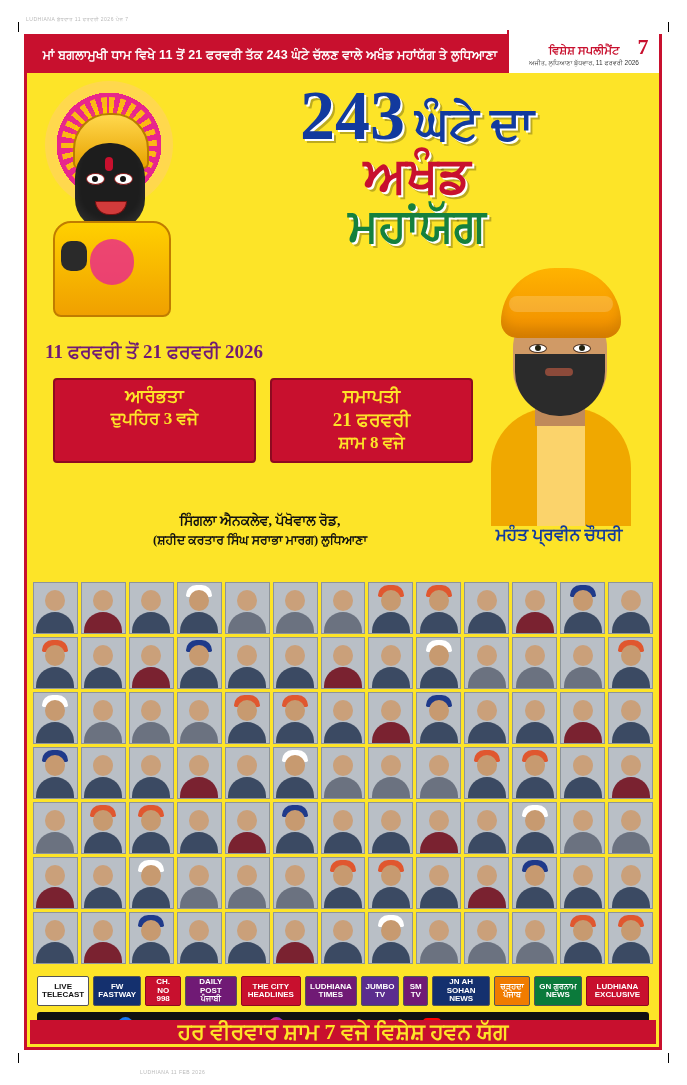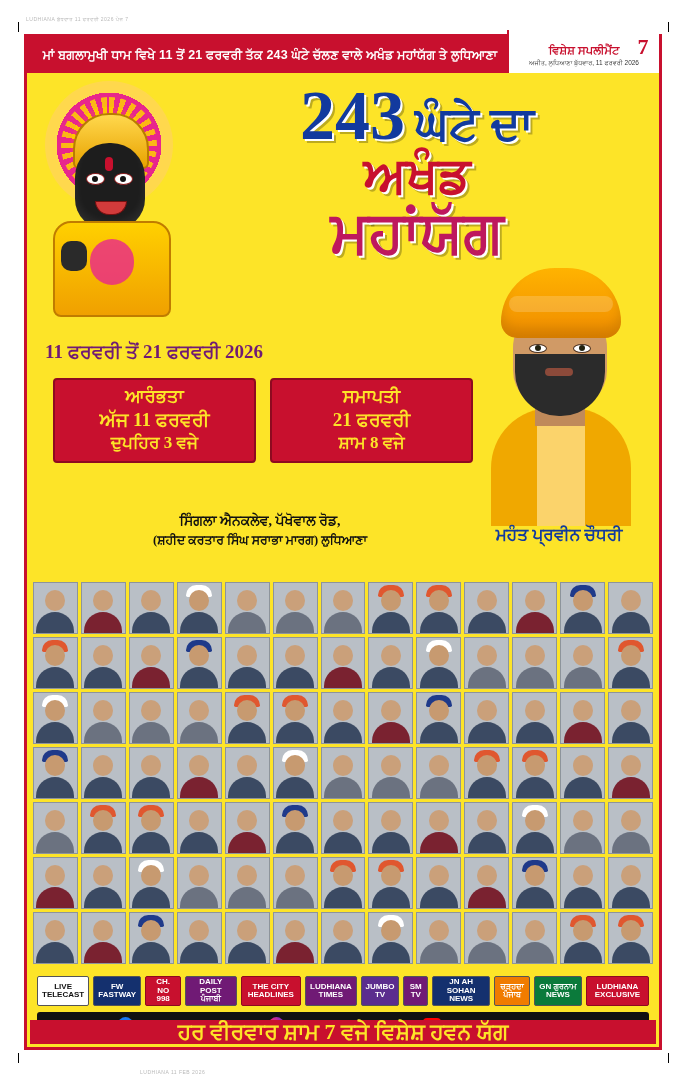--- a/index.html
+++ b/index.html
@@ -39,21 +39,21 @@
   .robe{position:absolute;left:18px;top:140px;width:114px;height:92px;background:linear-gradient(#ffd000,#f0a000);border-radius:18px 18px 8px 8px;border:2px solid #c07c00;}
   .robe:after{content:"";position:absolute;left:50%;top:16px;transform:translateX(-50%);width:44px;height:46px;border-radius:22px;background:#e8268c;opacity:.8;}
   .hand{position:absolute;left:26px;top:160px;width:26px;height:30px;background:#2a2a2a;border-radius:10px;}
 
   .hero-title{position:absolute;left:150px;top:10px;width:480px;text-align:center;}
   .big243{font-family:"Liberation Serif",serif;font-weight:bold;font-size:70px;color:#123a9e;line-height:.95;
       text-shadow:2px 2px 0 #ffffff,4px 4px 0 rgba(0,0,0,.25);}
   .big243 .ghante{color:#123a9e;font-size:46px;margin-left:10px;}
   .akhand{font-family:"Liberation Serif",serif;font-weight:bold;font-size:50px;color:#c8102e;margin-top:-4px;
       text-shadow:2px 2px 0 #ffffff,4px 4px 0 rgba(0,0,0,.25);}
-  .mahayag{font-family:"Liberation Serif",serif;font-weight:bold;font-size:58px;color:#be185d;margin-top:-6px;
+  .mahayag{font-family:"Liberation Serif",serif;font-weight:bold;font-size:46px;color:#15803d;margin-top:-6px;
       text-shadow:2px 2px 0 #ffffff,4px 4px 0 rgba(0,0,0,.25);}
 
   .dates{position:absolute;left:18px;top:268px;width:430px;text-align:left;font-size:19px;font-weight:bold;color:#701a75;font-family:"Liberation Serif",serif;}
 
   .twobox{position:absolute;left:26px;top:305px;width:420px;display:flex;gap:14px;}
   .rbox{flex:1;background:#c8102e;border:2px solid #8e0a20;border-radius:4px;padding:6px 4px 8px;text-align:center;color:#fde428;font-family:"Liberation Serif",serif;}
   .rbox .t1{font-size:18px;font-weight:bold;}
   .rbox .t2{font-size:19px;font-weight:bold;margin-top:2px;}
   .rbox .t3{font-size:17px;font-weight:bold;margin-top:2px;}
 
@@ -155,21 +155,20 @@
         </div>
         <div class="akhand">ਅਖੰਡ</div>
         <div class="mahayag">ਮਹਾਂਯੱਗ</div>
       </div>
 
       <div class="dates">11 ਫਰਵਰੀ ਤੋਂ  21 ਫਰਵਰੀ 2026</div>
 
       <div class="twobox">
         <div class="rbox">
           <div class="t1">ਆਰੰਭਤਾ</div>
-          <div class="t2">ਅੱਜ 11 ਫਰਵਰੀ</div>
           <div class="t3">ਦੁਪਹਿਰ 3 ਵਜੇ</div>
         </div>
         <div class="rbox">
           <div class="t1">ਸਮਾਪਤੀ</div>
           <div class="t2">21 ਫਰਵਰੀ</div>
           <div class="t3">ਸ਼ਾਮ 8 ਵਜੇ</div>
         </div>
       </div>
 
       <div class="addr1">ਸਿੰਗਲਾ ਐਨਕਲੇਵ, ਪੱਖੋਵਾਲ ਰੋਡ,</div>

